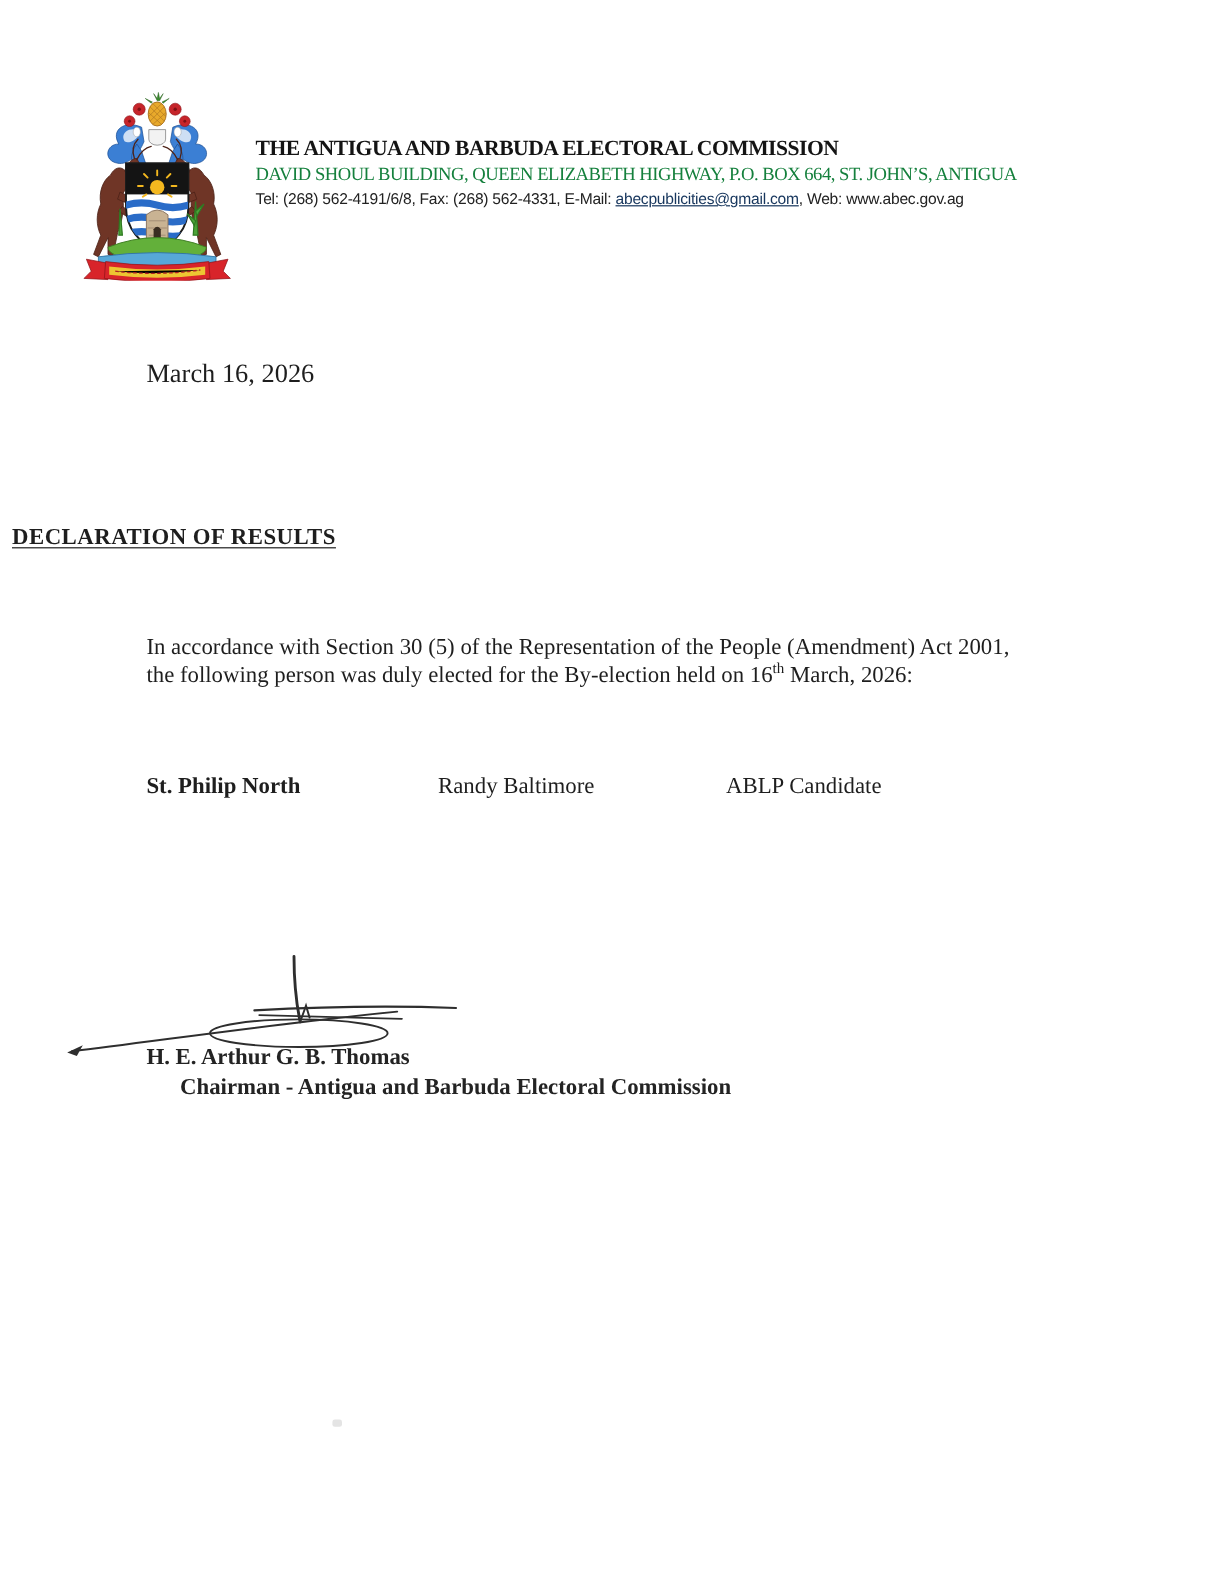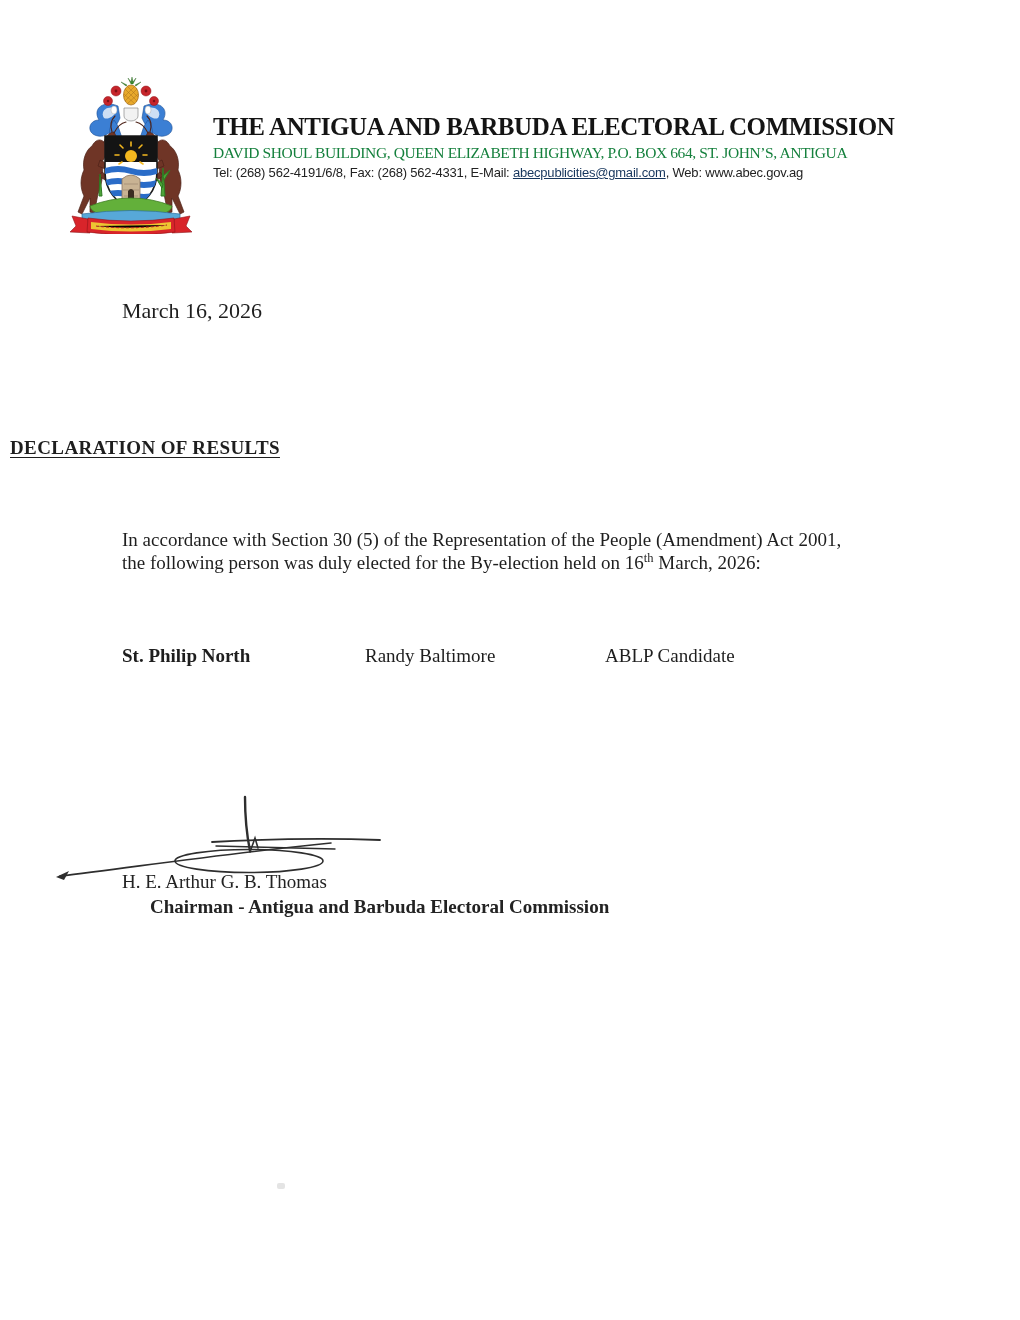--- a/index.html
+++ b/index.html
@@ -6,21 +6,21 @@
   .page {
     position:relative; width:1020px; height:1320px; background:#ffffff;
     font-family:"Liberation Serif", serif; color:#1e1e1e; overflow:hidden;
   }
   .abs { position:absolute; }
 
   
   .logo { left:64px; top:76px; width:134px; height:158px; }
   .header-text { left:213px; top:113px; width:740px; }
   .org-name {
-    font-size:25px; font-weight:bold; letter-spacing:-0.4px;
+    font-size:18px; font-weight:bold; letter-spacing:-0.4px;
     color:#141414; white-space:nowrap;
   }
   .address-line {
     font-size:15.5px; letter-spacing:-0.4px; margin-top:3px;
     color:#15803d; white-space:nowrap;
   }
   .contact-line {
     font-family:"Liberation Sans", sans-serif;
     font-size:13px; letter-spacing:-0.2px; margin-top:3px;
     color:#222; white-space:nowrap;
@@ -37,21 +37,21 @@
   .body-para { left:122px; top:529px; font-size:19px; line-height:22.5px; white-space:nowrap; }
   .sup { font-size:12.5px; position:relative; top:-7px; }
 
   .result-row span { position:absolute; top:645px; font-size:19px; white-space:nowrap; }
   .result-constituency { left:122px;font-weight:bold; }
   .result-candidate { left:365px; }
   .result-party { left:605px; }
 
   
   .signature-svg { left:48px; top:789px; width:342px; height:100px; }
-  .signatory-name  { left:122px; top:871px; font-size:19px; font-weight:normal; color:#232323; }
+  .signatory-name  { left:122px; top:871px; font-size:19px; font-weight:bold; color:#232323; }
   .signatory-title { left:122px; top:896px; font-size:19px; font-weight:bold; color:#232323;margin-left:28px; }
 
   .scan-artifact {
     left:277px; top:1183px; width:8px; height:6px;
     background:#e4e4e4; border-radius:2px; filter:blur(0.6px);
   }
 </style>
 </head>
 <body>
 

